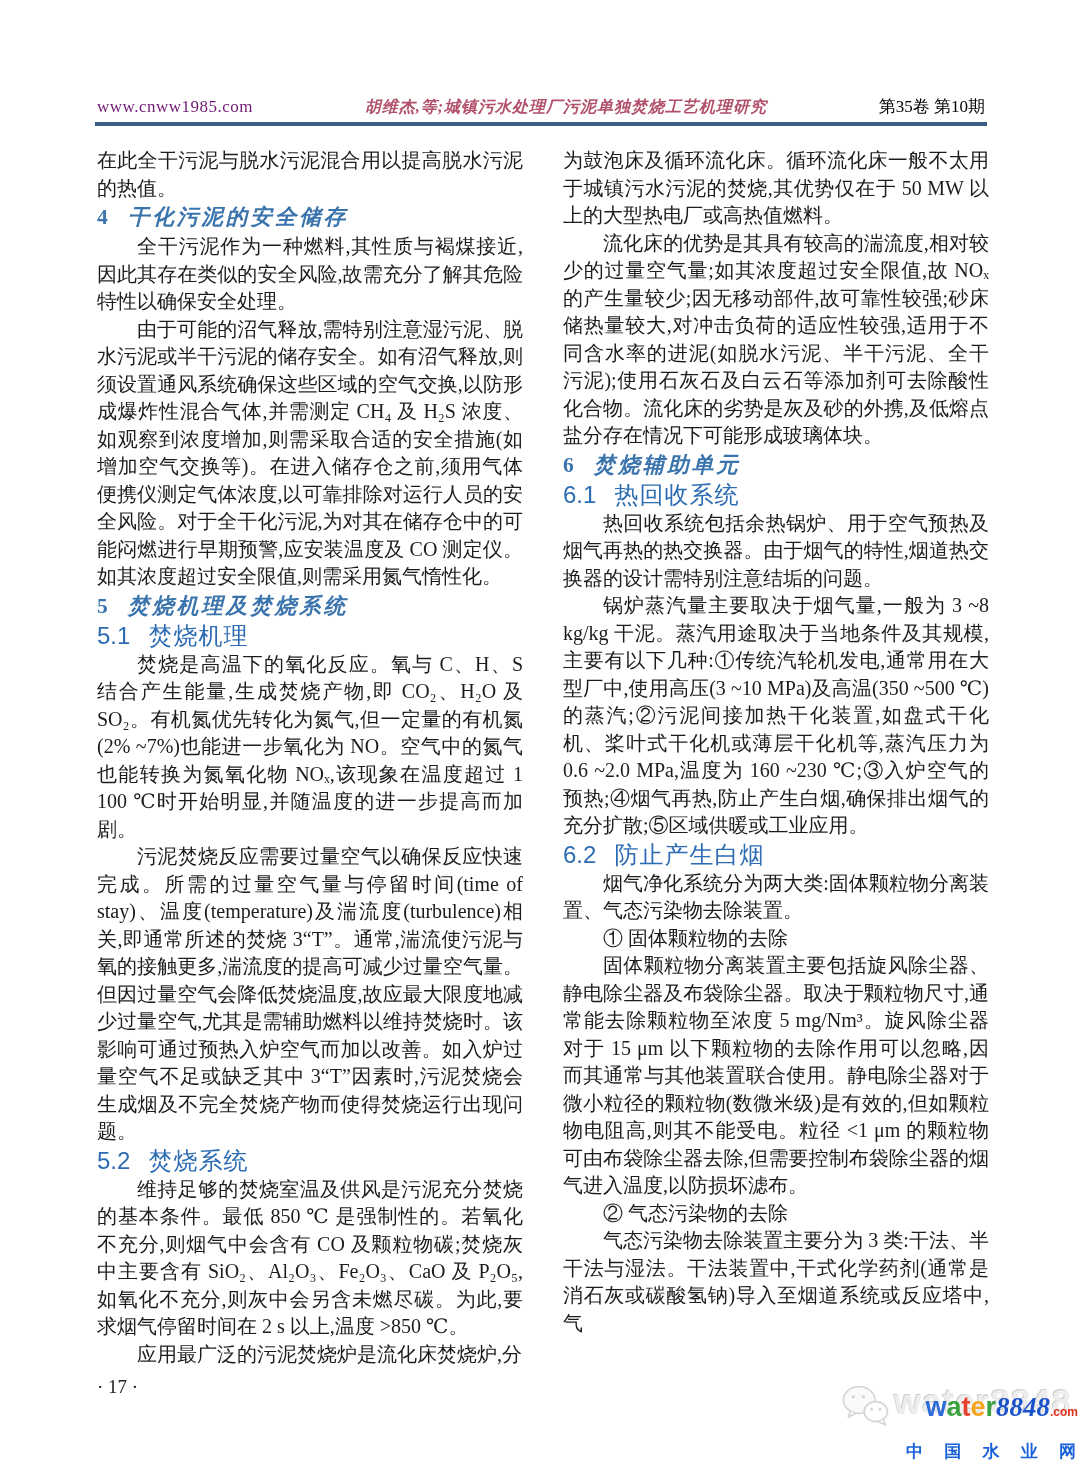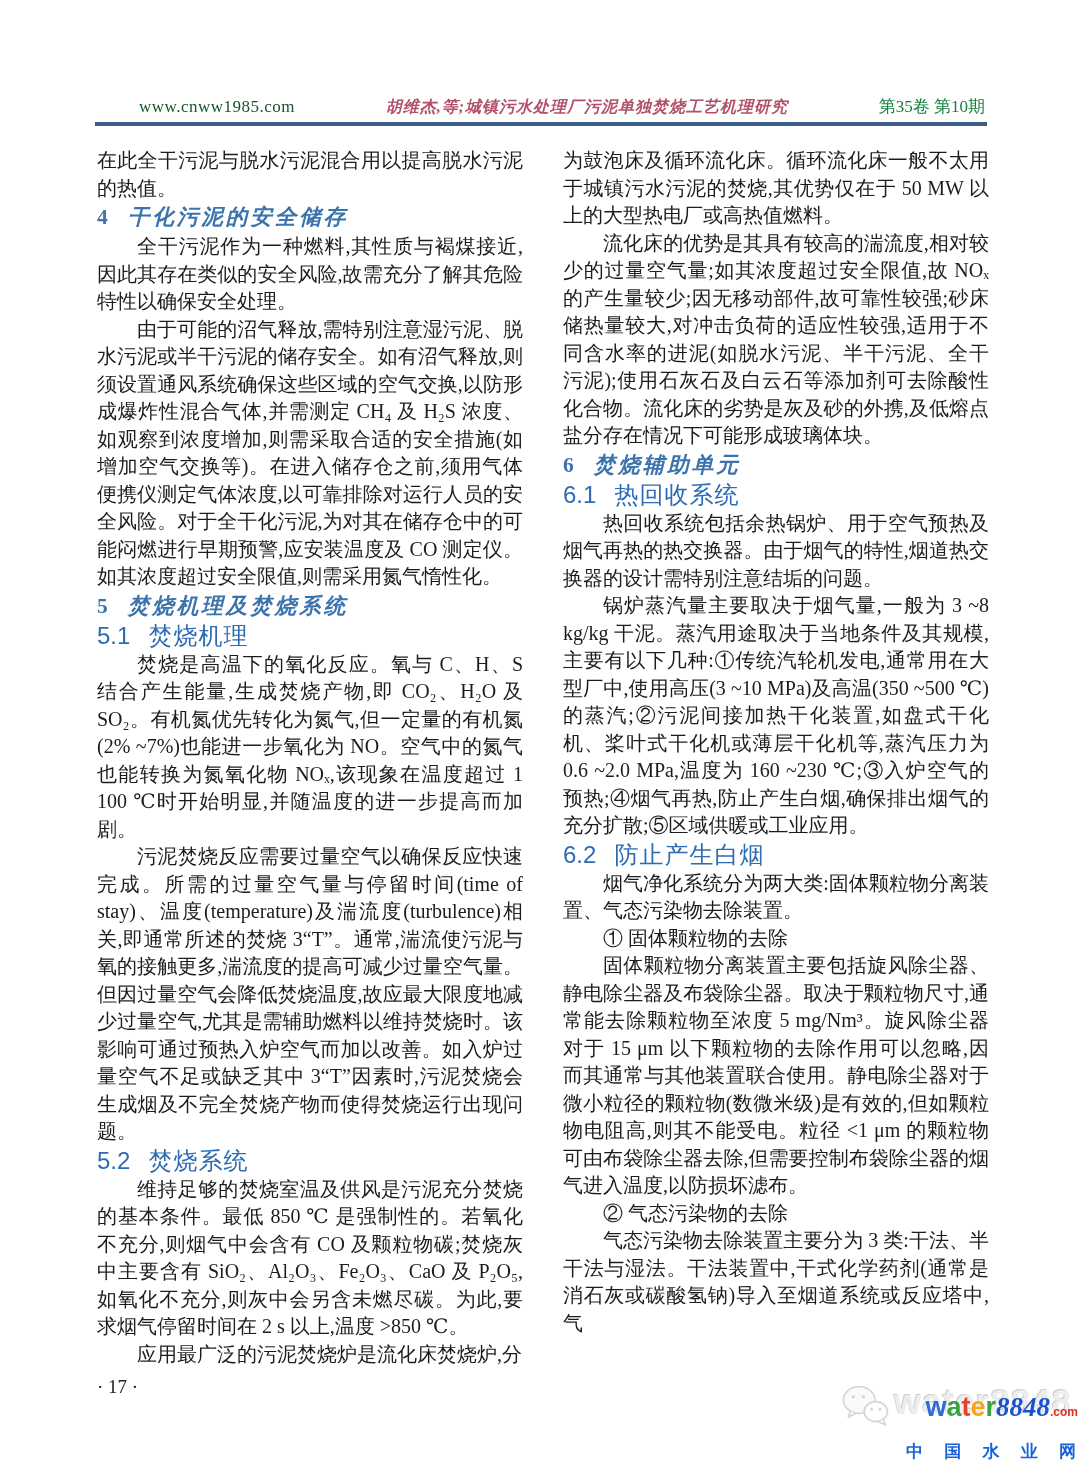--- a/index.html
+++ b/index.html
@@ -8,26 +8,26 @@
     overflow:hidden;
     font-family:"Liberation Serif","DejaVu Serif",serif;
     color:#1c1c1c;
   }
   
   .header {
     position:absolute; top:95px; left:97px; width:888px;
     display:flex; justify-content:space-between; align-items:baseline;
     font-size:17px;
   }
-  .header .site { color:#14532d; letter-spacing:.5px;margin-left:42px; }
+  .header .site { color:#701a75; letter-spacing:.5px; }
   .header .running-title {
     color:#b1506a; font-size:16px; letter-spacing:1px;
     font-style:italic; font-weight:600;
   }
-  .header .vol { color:#15803d;text-align:right; }
+  .header .vol { color:#000000;text-align:right; }
   .header-rule {
     position:absolute; top:122px; left:95px; width:892px; height:4px;
     background:#3a5d85;
   }
   
   .content {
     position:absolute; top:147px; left:97px; width:892px;
     display:flex; gap:40px;
   }
   .col {

